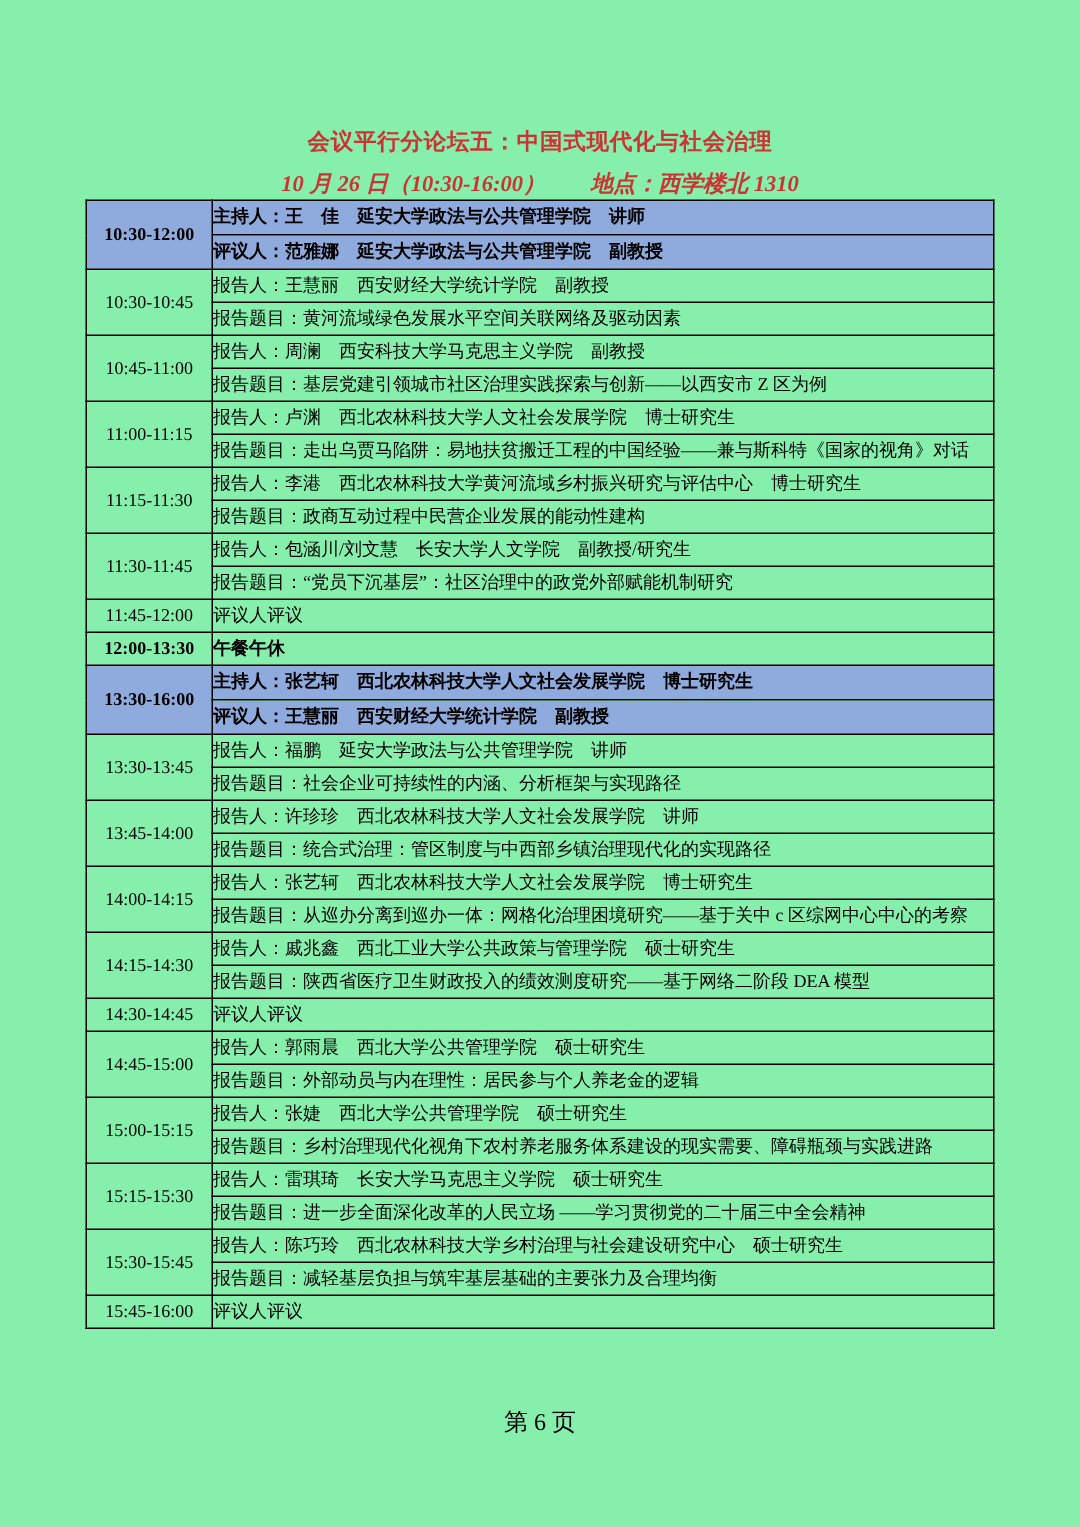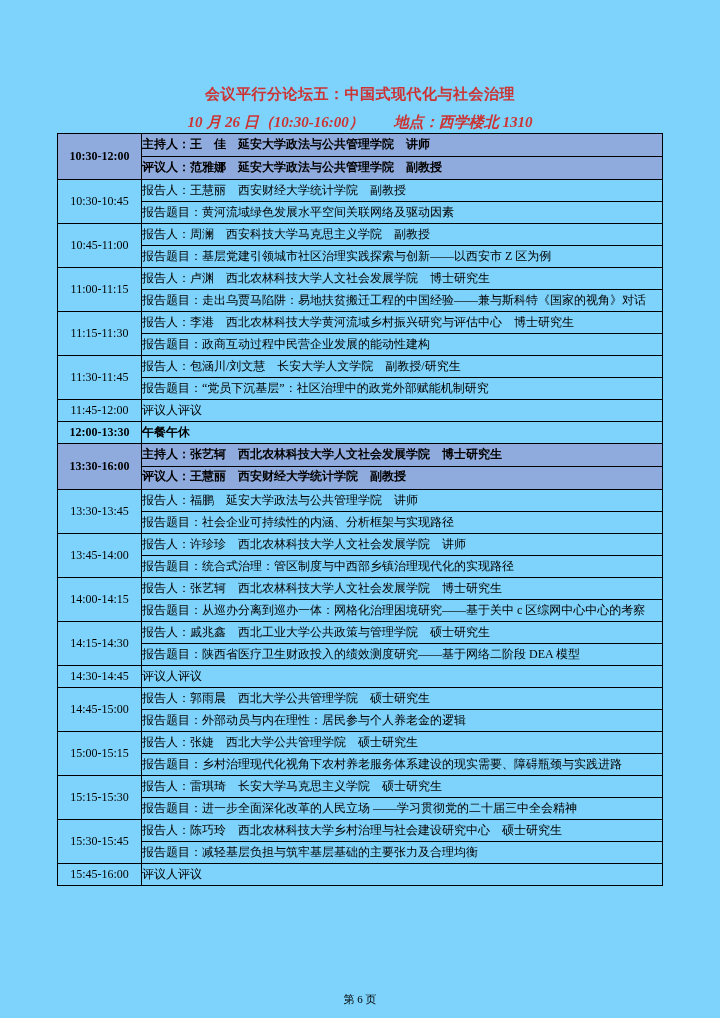--- a/index.html
+++ b/index.html
@@ -1,17 +1,17 @@
 <!DOCTYPE html>
 <html><head>
 <meta charset="utf-8">
 <style>
   html,body { margin:0; padding:0; }
   .page {
-    width:720px; height:1018px; background:#7dd3fc; position:relative;
+    width:720px; height:1018px; background:#86efac; position:relative;
     font-family:"Liberation Serif","DejaVu Serif",serif; color:#000;
     margin:0 auto; overflow:hidden; box-sizing:border-box;
   }
   .titles { text-align:center; padding-top:85px; }
   .title-line1 {
     font-size:15px; font-weight:bold; margin:0 0 9px 0; letter-spacing:0.5px;
   }
   .title-line2 {
     font-size:15px; font-weight:bold; margin:0;
   }
@@ -30,22 +30,22 @@
     white-space:nowrap;
   }
   td.time { width:83px; text-align:center; }
   td.content { padding-left:7px; text-align:left; height:21px; }
   tr.block-start td { border-top-width:1.5px; }
   tr.session td { background:#8FAADC; font-weight:bold; height:22px; }
   tr.break td { font-weight:bold; height:21px; }
   tr.review td { height:21px; }
   td.center { text-align:left; padding-left:0; }
   .footer {
-    position:absolute; left:0; right:0; top:992px;
-    text-align:center; font-size:11px;
+    position:absolute; left:0; right:0; top:938px;
+    text-align:center; font-size:16px;
   }
 </style>
 </head>
 <body>
 
 <div class="page">
 
   <div class="titles">
     <p class="title-line1" style="color: rgb(204, 51, 51);">会议平行分论坛五：中国式现代化与社会治理</p>
     <p class="title-line2" style="color: rgb(204, 51, 51); font-style: italic;">10 月 26 日（10:30-16:00）　　地点：西学楼北 1310</p>
@@ -101,21 +101,21 @@
         </tr>
         <tr class="break block-start">
           <td class="time">12:00-13:30</td>
           <td class="content center">午餐午休</td>
         </tr>
         <tr class="session block-start">
           <td class="time" rowspan="2" style="background: rgb(143, 170, 220);">13:30-16:00</td>
           <td class="content" style="background: rgb(143, 170, 220);">主持人：张艺轲　西北农林科技大学人文社会发展学院　博士研究生</td>
         </tr>
         <tr class="session">
-          <td class="content" style="background: rgb(143, 170, 220); font-family: Liberation Mono, monospace;">评议人：王慧丽　西安财经大学统计学院　副教授</td>
+          <td class="content" style="background: rgb(143, 170, 220);">评议人：王慧丽　西安财经大学统计学院　副教授</td>
         </tr>
         <tr class="pres block-start">
           <td class="time" rowspan="2">13:30-13:45</td>
           <td class="content">报告人：福鹏　延安大学政法与公共管理学院　讲师</td>
         </tr>
         <tr class="pres">
           <td class="content">报告题目：社会企业可持续性的内涵、分析框架与实现路径</td>
         </tr>
         <tr class="pres block-start">
           <td class="time" rowspan="2">13:45-14:00</td>

